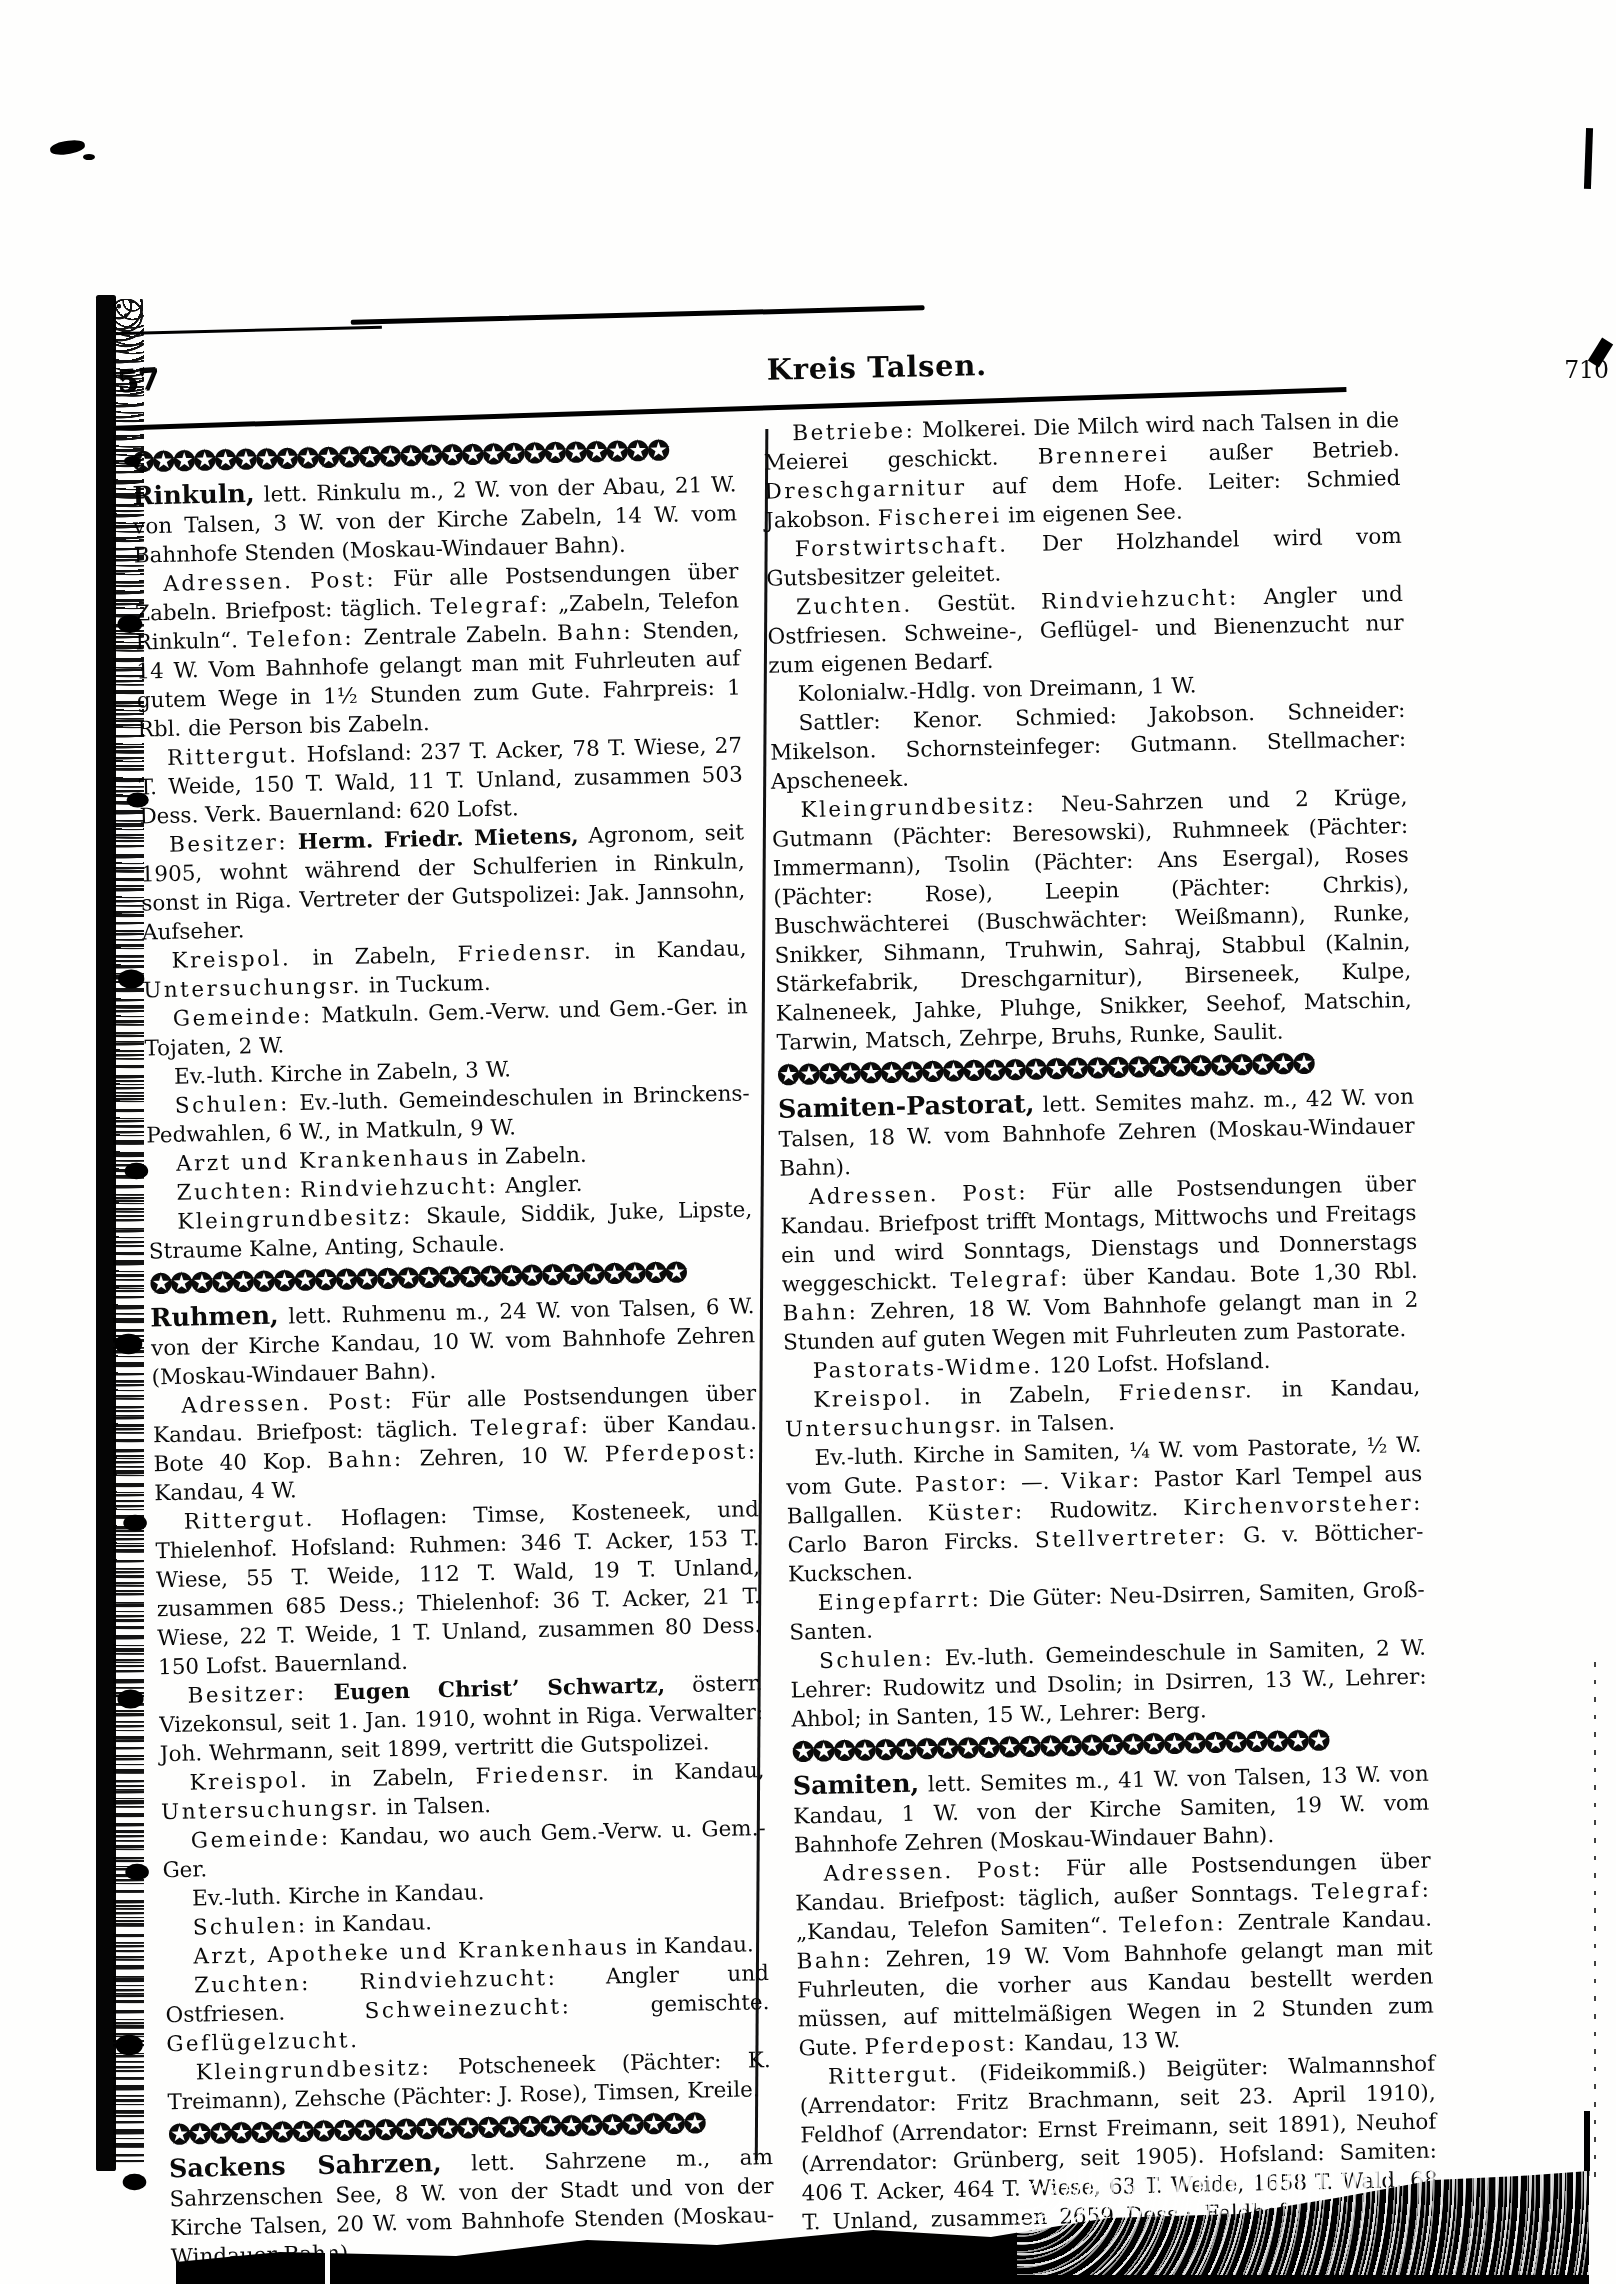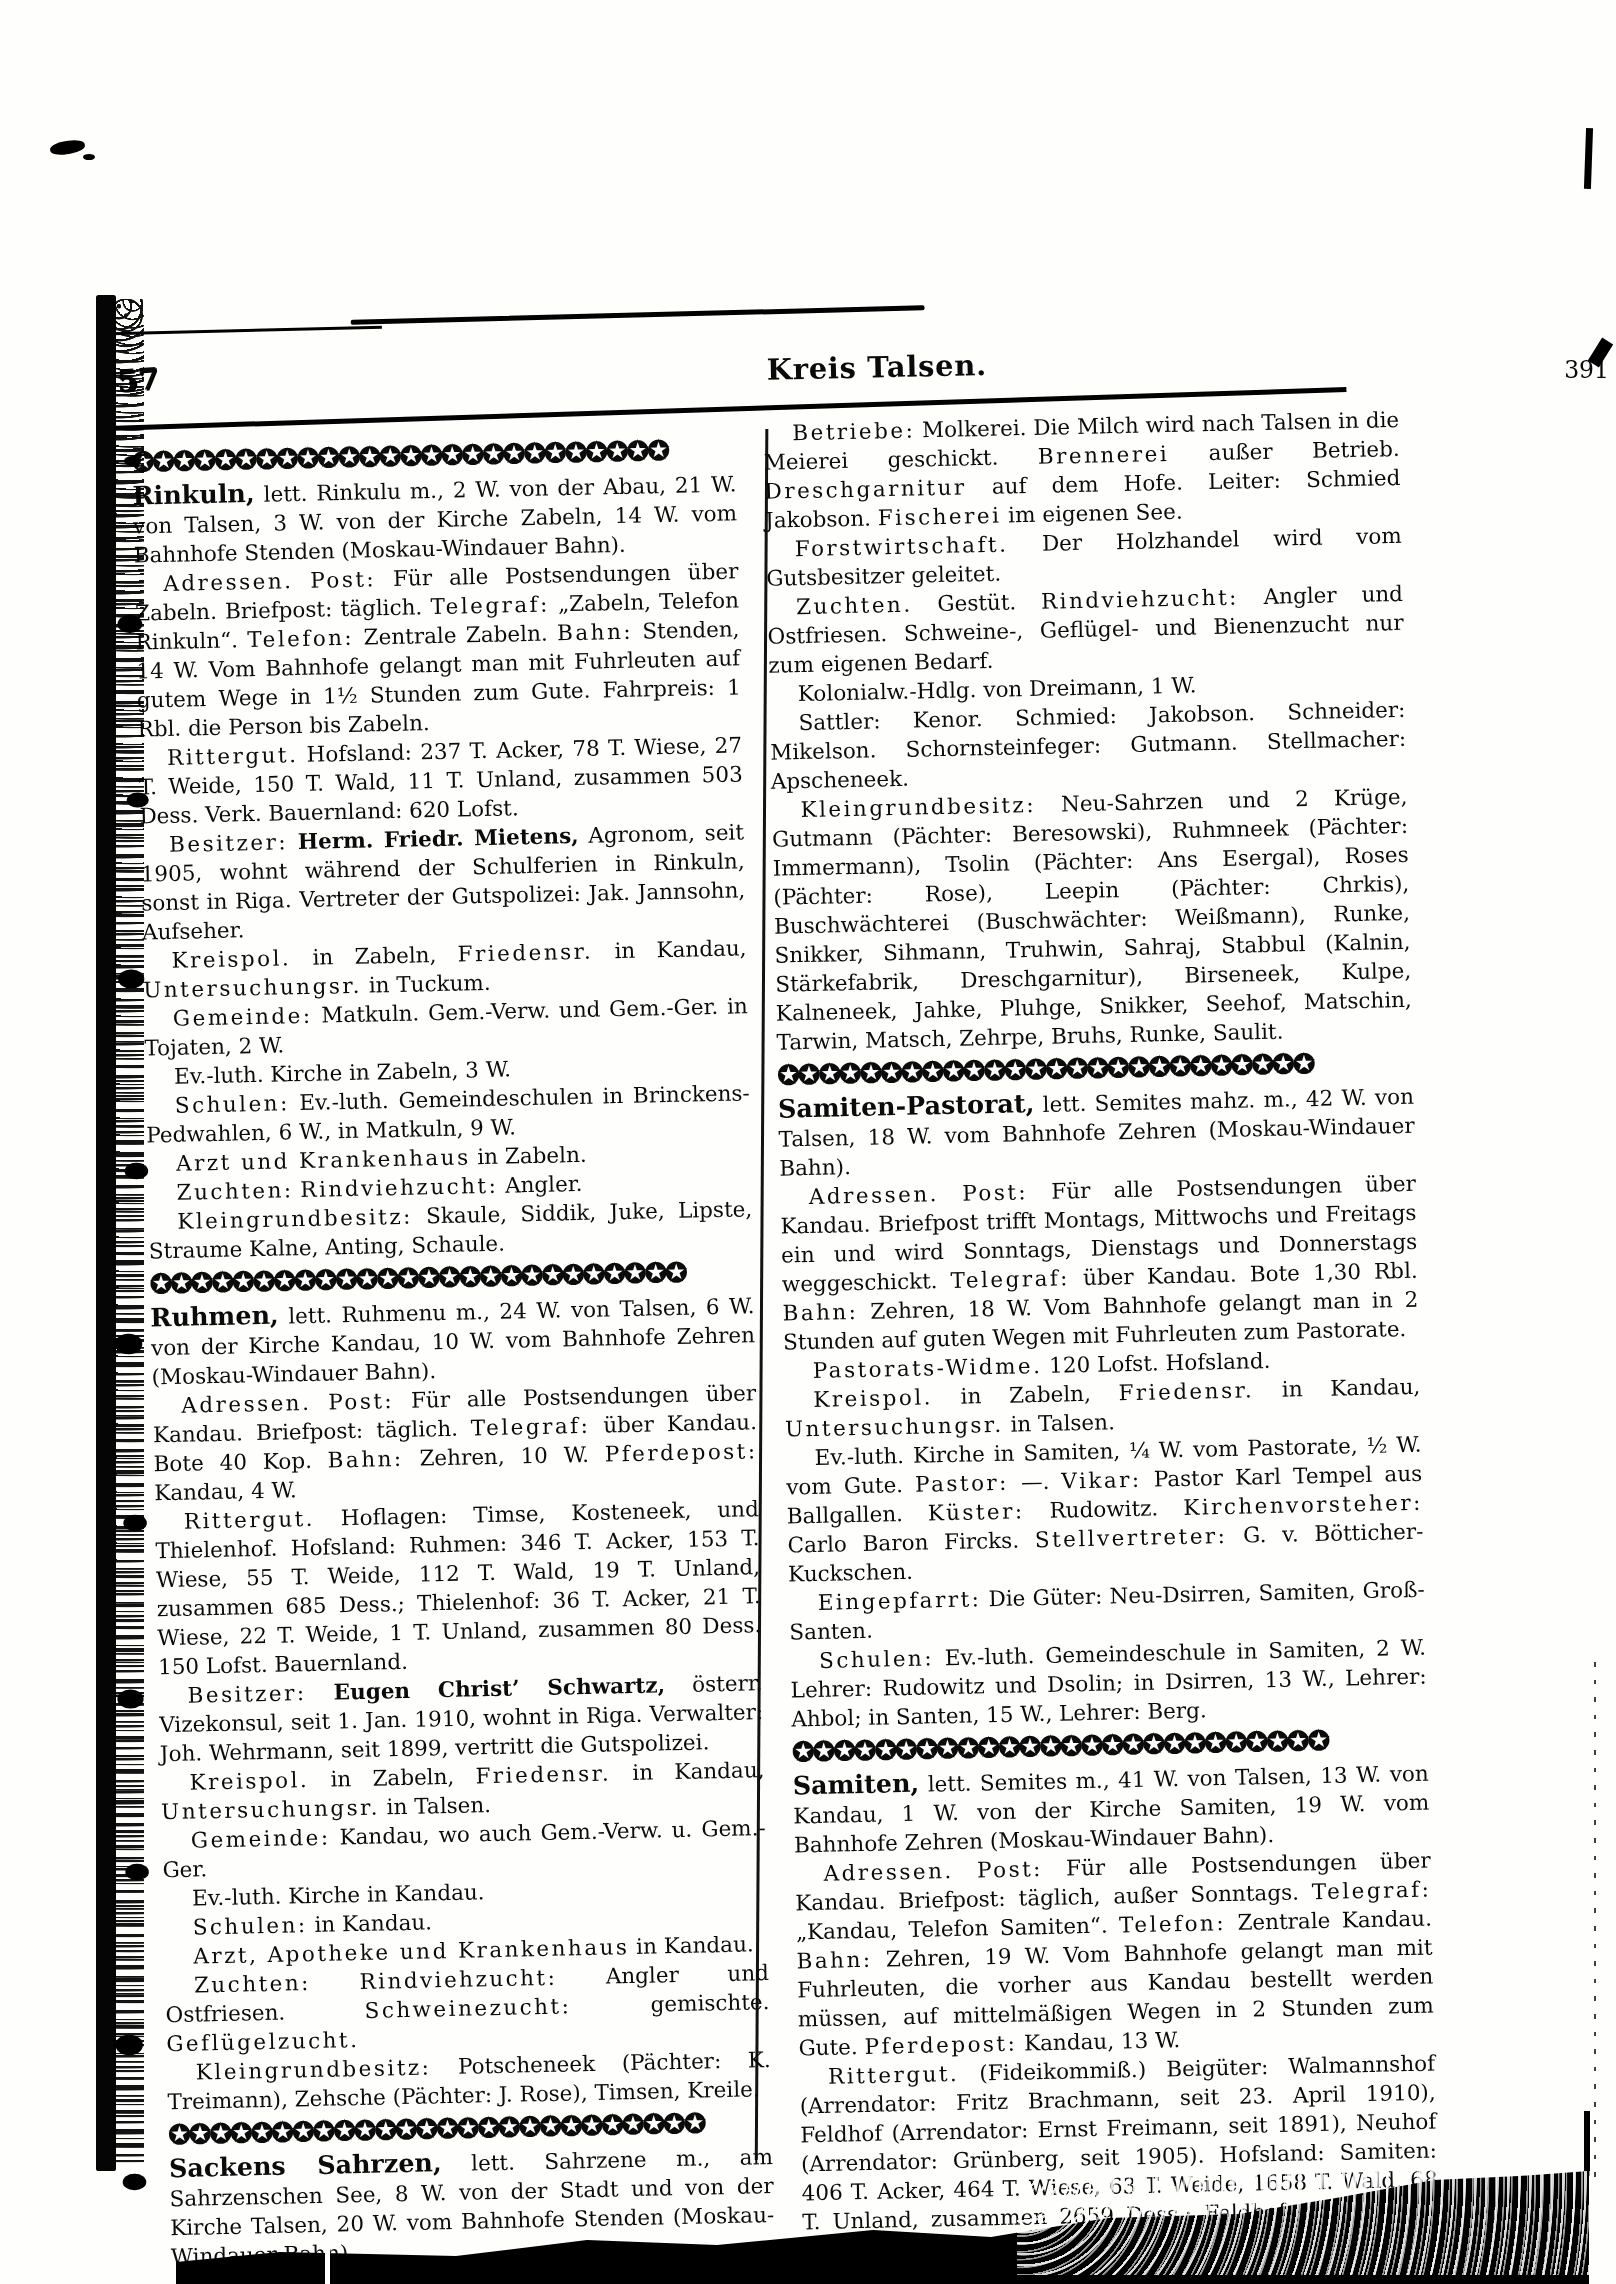--- a/index.html
+++ b/index.html
@@ -132,21 +132,21 @@
         <p class="para"><span>Ev.-luth. Kirche in Samiten, ¼ W. vom Pastorate, ½ W. vom Gute. </span><span class="gesperrt">Pastor:</span><span> —. </span><span class="gesperrt">Vikar:</span><span> Pastor Karl Tempel aus Ballgallen. </span><span class="gesperrt">Küster:</span><span> Rudowitz. </span><span class="gesperrt">Kirchenvorsteher:</span><span> Carlo Baron Fircks. </span><span class="gesperrt">Stellvertreter:</span><span> G. v. Bötticher-Kuckschen.</span></p>
         <p class="para"><span class="gesperrt">Eingepfarrt:</span><span> Die Güter: Neu-Dsirren, Samiten, Groß-Santen.</span></p>
         <p class="para"><span class="gesperrt">Schulen:</span><span> Ev.-luth. Gemeindeschule in Samiten, 2 W. Lehrer: Rudowitz und Dsolin; in Dsirren, 13 W., Lehrer: Ahbol; in Santen, 15 W., Lehrer: Berg.</span></p>
         <div class="separator">✪✪✪✪✪✪✪✪✪✪✪✪✪✪✪✪✪✪✪✪✪✪✪✪✪✪</div>
         <p class="para head"><span class="bold">Samiten,</span><span> lett. Semites m., 41 W. von Talsen, 13 W. von Kandau, 1 W. von der Kirche Samiten, 19 W. vom Bahnhofe Zehren (Moskau-Windauer Bahn).</span></p>
         <p class="para"><span class="gesperrt">Adressen.</span><span> </span><span class="gesperrt">Post:</span><span> Für alle Postsendungen über Kandau. Briefpost: täglich, außer Sonntags. </span><span class="gesperrt">Telegraf:</span><span> „Kandau, Telefon Samiten“. </span><span class="gesperrt">Telefon:</span><span> Zentrale Kandau. </span><span class="gesperrt">Bahn:</span><span> Zehren, 19 W. Vom Bahnhofe gelangt man mit Fuhrleuten, die vorher aus Kandau bestellt werden müssen, auf mittelmäßigen Wegen in 2 Stunden zum Gute. </span><span class="gesperrt">Pferdepost:</span><span> Kandau, 13 W.</span></p>
         <p class="para"><span class="gesperrt">Rittergut.</span><span> (Fideikommiß.) Beigüter: Walmannshof (Arrendator: Fritz Brachmann, seit 23. April 1910), Feldhof (Arrendator: Ernst Freimann, seit 1891), Neuhof (Arrendator: Grünberg, seit 1905). Hofsland: Samiten: 406 T. Acker, 464 T. Wiese, 63 T. Weide, 1658 T. Wald, 68 T. Unland, zusammen 2659 Dess.; Feldhof, Neuhof und Wallmannshof: 367 T. Acker, 103 T. Wiese 56 T. Weide, 12 T. Unland, zusammen 538 Dess.</span></p>
       </div>
   </div>
 
-  <div class="pagenum">391</div>
+  <div class="pagenum">710</div>
   <div class="margin-num">57</div>
 
   <div class="left-band-core"></div>
   <div class="left-band-speckle"></div>
   <div class="left-blotches"></div>
   <div class="corner-blob-a"></div>
   <div class="corner-blob-b"></div>
   <div class="right-dash-top"></div>
   <div class="right-mark-mid"></div>
   <div class="right-dotted"></div>

